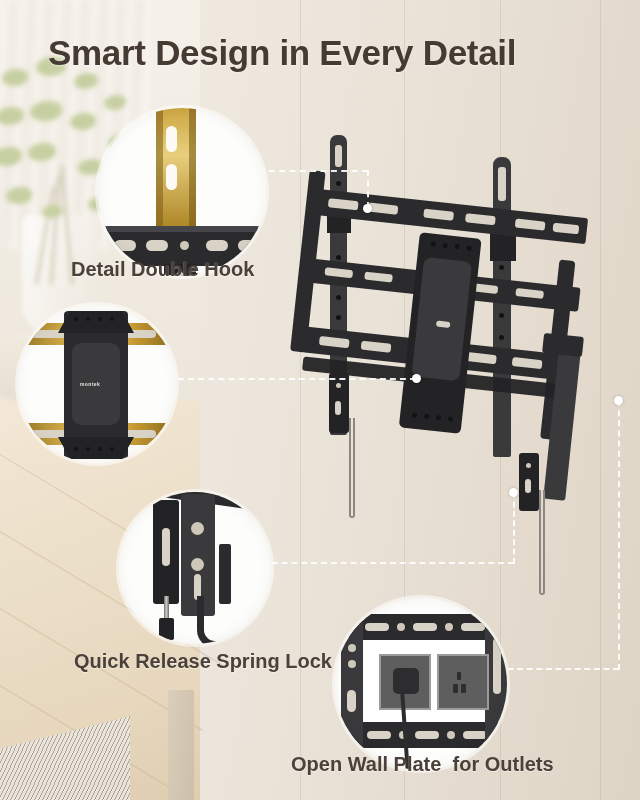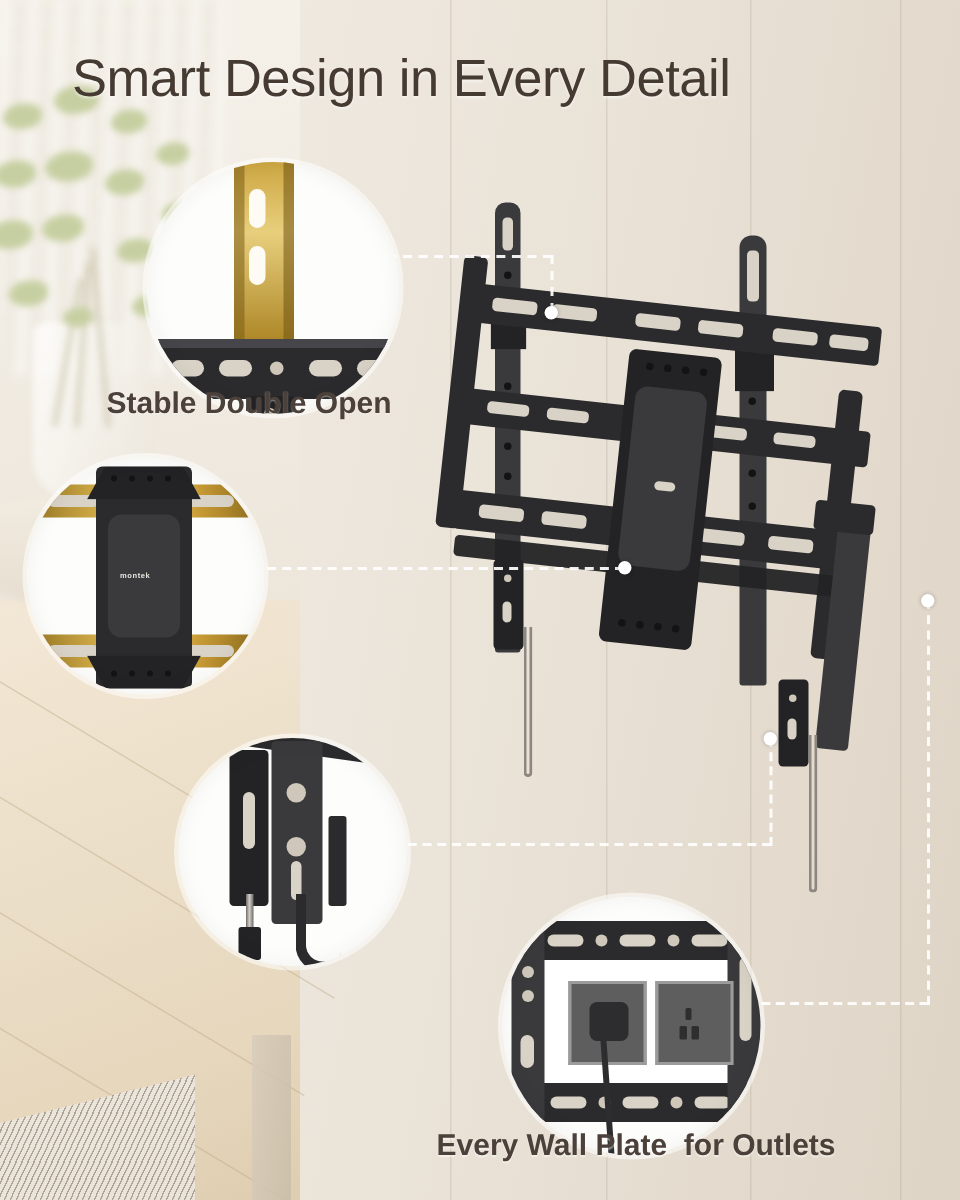--- a/index.html
+++ b/index.html
@@ -59,21 +59,21 @@
   .table-top {
     position:absolute; left:-30px; top:330px; width:185px; height:75px;
     background:linear-gradient(180deg,#f2ece1,#e6ddce); border-radius:50%/32px;
     filter:blur(2.4px); opacity:.9;
   }
   .wall-seam { position:absolute; top:0; width:1px; height:800px; background:rgba(160,145,125,.22); }
 
   
   .title {
     position:absolute; left:48px; top:33px;
-    font-size:35px; font-weight:normal; color:#463b33;
+    font-size:35px; font-weight:bold; color:#463b33;
     letter-spacing:-.3px; white-space:nowrap;
     text-shadow:0 1px 2px rgba(255,255,255,.55);
   }
 
   
   .mount { position:absolute; left:305px; top:135px; width:300px; height:450px; }
   .blk { position:absolute; background:#2b2b2d; }
   .blk2 { position:absolute; background:#3a3a3c; }
   .blk3 { position:absolute; background:#232325; }
   .slot { position:absolute; background:#d9d2c6; border-radius:3px; }
@@ -280,21 +280,21 @@
     <div style="position:absolute; left:-14px; top:118px; width:200px; height:6px; background:#45454a;"></div>
     <div class="slot" style="left:16px;  top:132px; width:22px; height:11px; border-radius:6px;"></div>
     <div class="slot" style="left:48px;  top:132px; width:22px; height:11px; border-radius:6px;"></div>
     <div class="slot" style="left:108px; top:132px; width:22px; height:11px; border-radius:6px;"></div>
     <div class="slot" style="left:140px; top:132px; width:22px; height:11px; border-radius:6px;"></div>
     <div class="hole" style="left:82px; top:133px; width:9px; height:9px;"></div>
 
     <div class="blk3" style="left:66px; top:156px; width:32px; height:26px; border-radius:2px;"></div>
     <div class="hole" style="left:78px; top:164px; width:8px; height:8px;"></div>
   </div>
-  <div class="label l1">Stable Double Open</div>
+  <div class="label l1">Detail Double Hook</div>
 
   <div class="circle c2">
 
     <div class="gold" style="left:-8px; top:18px; width:176px; height:22px;"></div>
     <div class="slot" style="left:14px; top:25px; width:34px; height:8px; border-radius:4px;"></div>
     <div class="hole" style="left:58px; top:25px; width:8px; height:8px;"></div>
     <div class="slot" style="left:104px; top:25px; width:34px; height:8px; border-radius:4px;"></div>
     <div class="hole" style="left:146px; top:25px; width:8px; height:8px;"></div>
 
     <div class="gold" style="left:-8px; top:118px; width:176px; height:22px;"></div>
@@ -334,20 +334,21 @@
 
     <div style="position:absolute; left:45px; top:104px; width:5px; height:42px;
                 background:linear-gradient(90deg,#6d6a66,#d2cfca 45%,#6d6a66);"></div>
     <div class="blk3" style="left:40px; top:126px; width:15px; height:22px; border-radius:2px;"></div>
 
     <div style="position:absolute; left:78px; top:104px; width:30px; height:52px;
                 border:7px solid #2b2b2d; border-top:none; border-right:none;
                 border-radius:0 0 0 18px;"></div>
     <div class="blk" style="left:100px; top:52px; width:12px; height:60px; border-radius:2px;"></div>
   </div>
+  <div class="label l3">Quick Release Spring Lock</div>
 
   <div class="circle c4">
 
     <div style="position:absolute; left:30px; top:38px; width:130px; height:96px; background:#ffffff;"></div>
 
     <div class="blk" style="left:14px; top:16px; width:168px; height:26px; border-radius:2px;"></div>
     <div class="slot" style="left:30px;  top:25px; width:24px; height:8px; border-radius:4px;"></div>
     <div class="hole" style="left:62px;  top:25px; width:8px; height:8px;"></div>
     <div class="slot" style="left:78px;  top:25px; width:24px; height:8px; border-radius:4px;"></div>
     <div class="hole" style="left:110px; top:25px; width:8px; height:8px;"></div>
@@ -374,15 +375,15 @@
                 background:#5e5e5e; border:2px solid #9b9b9b;"></div>
     <div style="position:absolute; left:122px; top:74px; width:4px; height:8px; background:#2e2e2e; border-radius:1px;"></div>
     <div style="position:absolute; left:118px; top:86px; width:5px; height:9px; background:#2e2e2e; border-radius:1px;"></div>
     <div style="position:absolute; left:126px; top:86px; width:5px; height:9px; background:#2e2e2e; border-radius:1px;"></div>
 
     <div style="position:absolute; left:58px; top:70px; width:26px; height:26px;
                 background:#2d2d2f; border-radius:5px;"></div>
     <div style="position:absolute; left:68px; top:92px; width:4px; height:84px;
                 background:#2d2d2f; border-radius:2px; transform:rotate(-4deg);"></div>
   </div>
-  <div class="label l4">Every Wall Plate  for Outlets</div>
+  <div class="label l4">Open Wall Plate  for Outlets</div>
 
 </div>
 
 </body></html>

